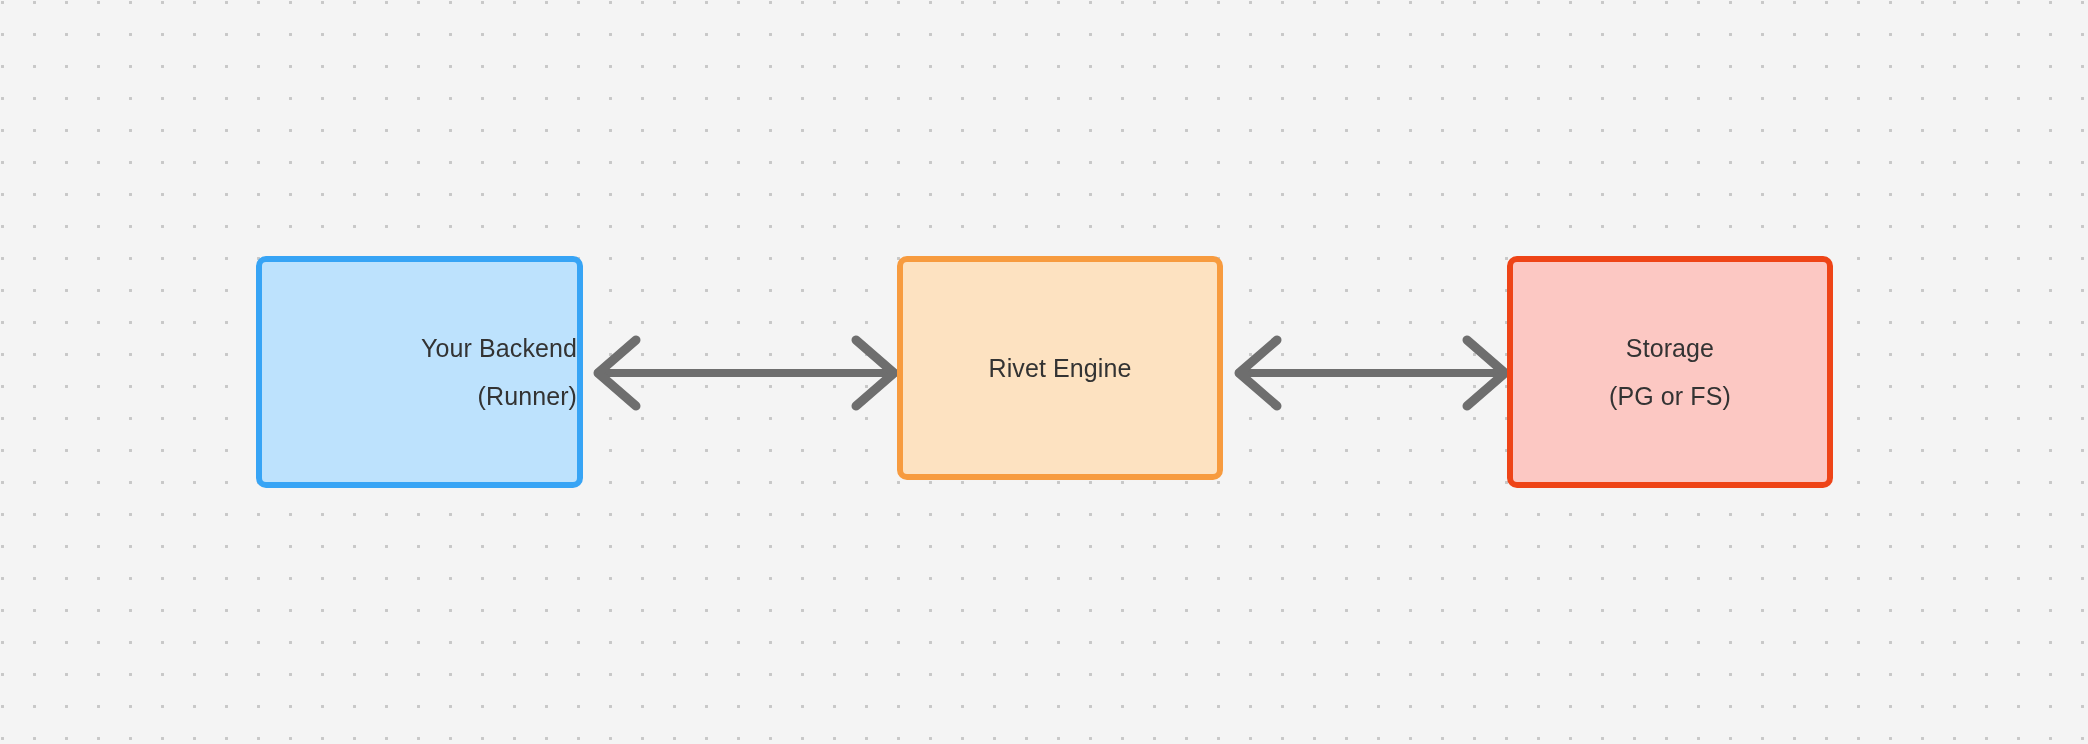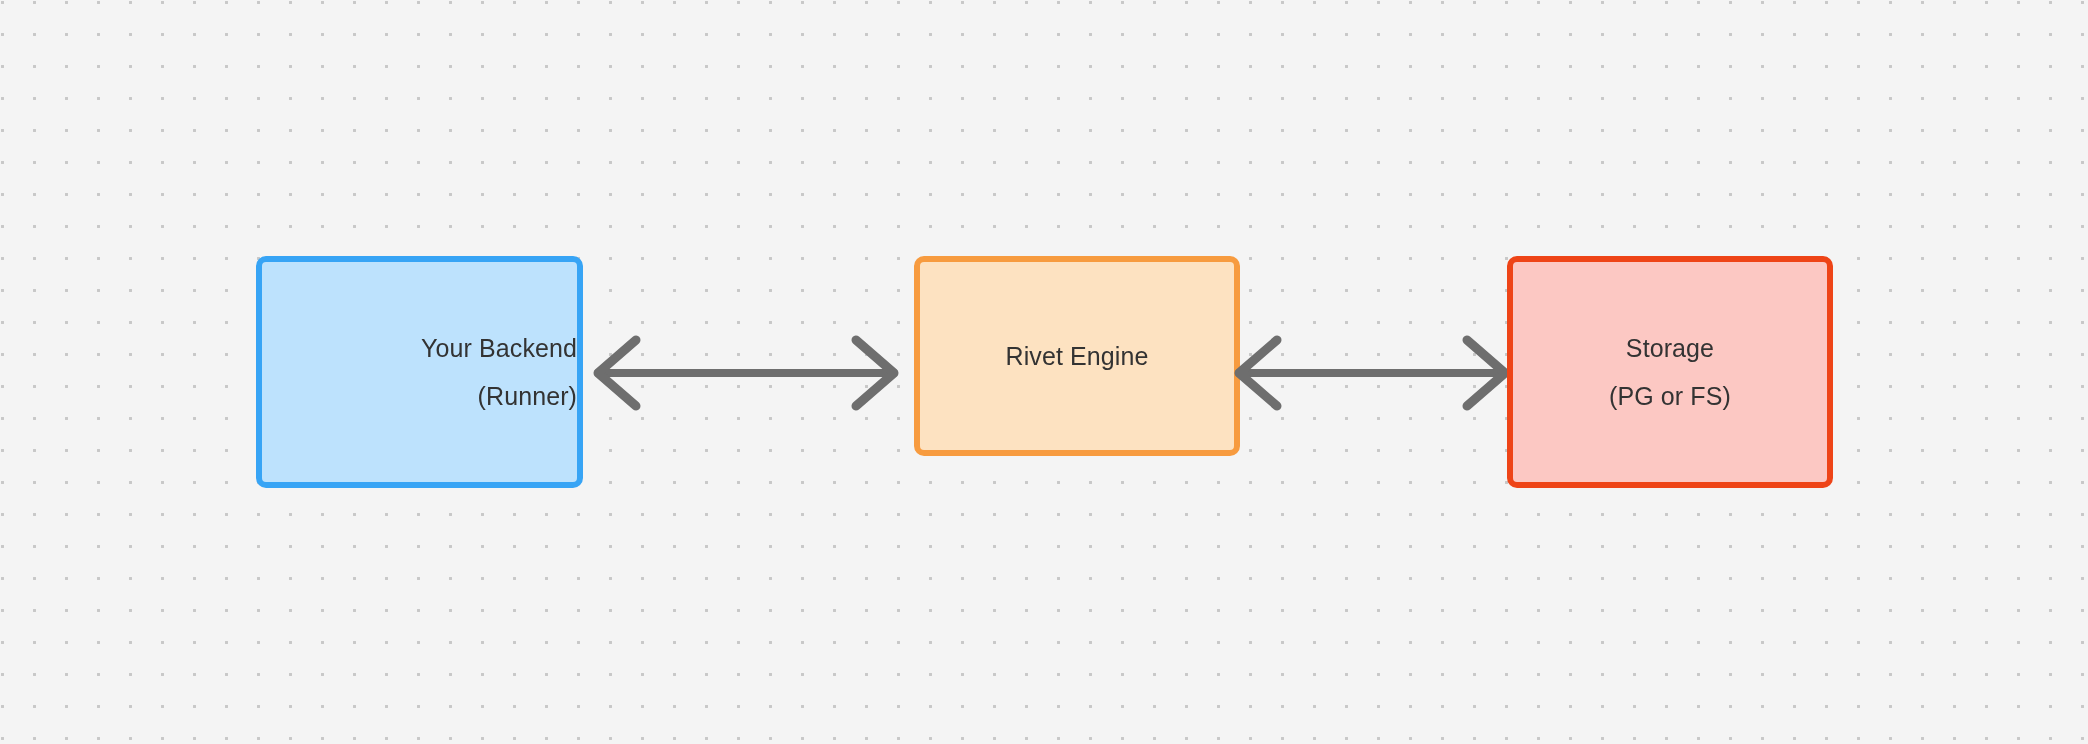--- a/index.html
+++ b/index.html
@@ -46,24 +46,23 @@
     width: 327px;
     height: 232px;
     background: #bde2fd;
     border: 6px solid #37a4f5;
     text-align: right;
   }
   #node-engine {
     left: 897px;
     top: 256px;
     width: 326px;
-    height: 200px;
+    height: 224px;
     background: #fde2c1;
     border: 6px solid #f79b3f;
-    margin-left: 17px;
   }
   #node-storage {
     left: 1507px;
     top: 256px;
     width: 326px;
     height: 232px;
     background: #fcc8c3;
     border: 6px solid #ee4417;
     text-align: center;
   }

